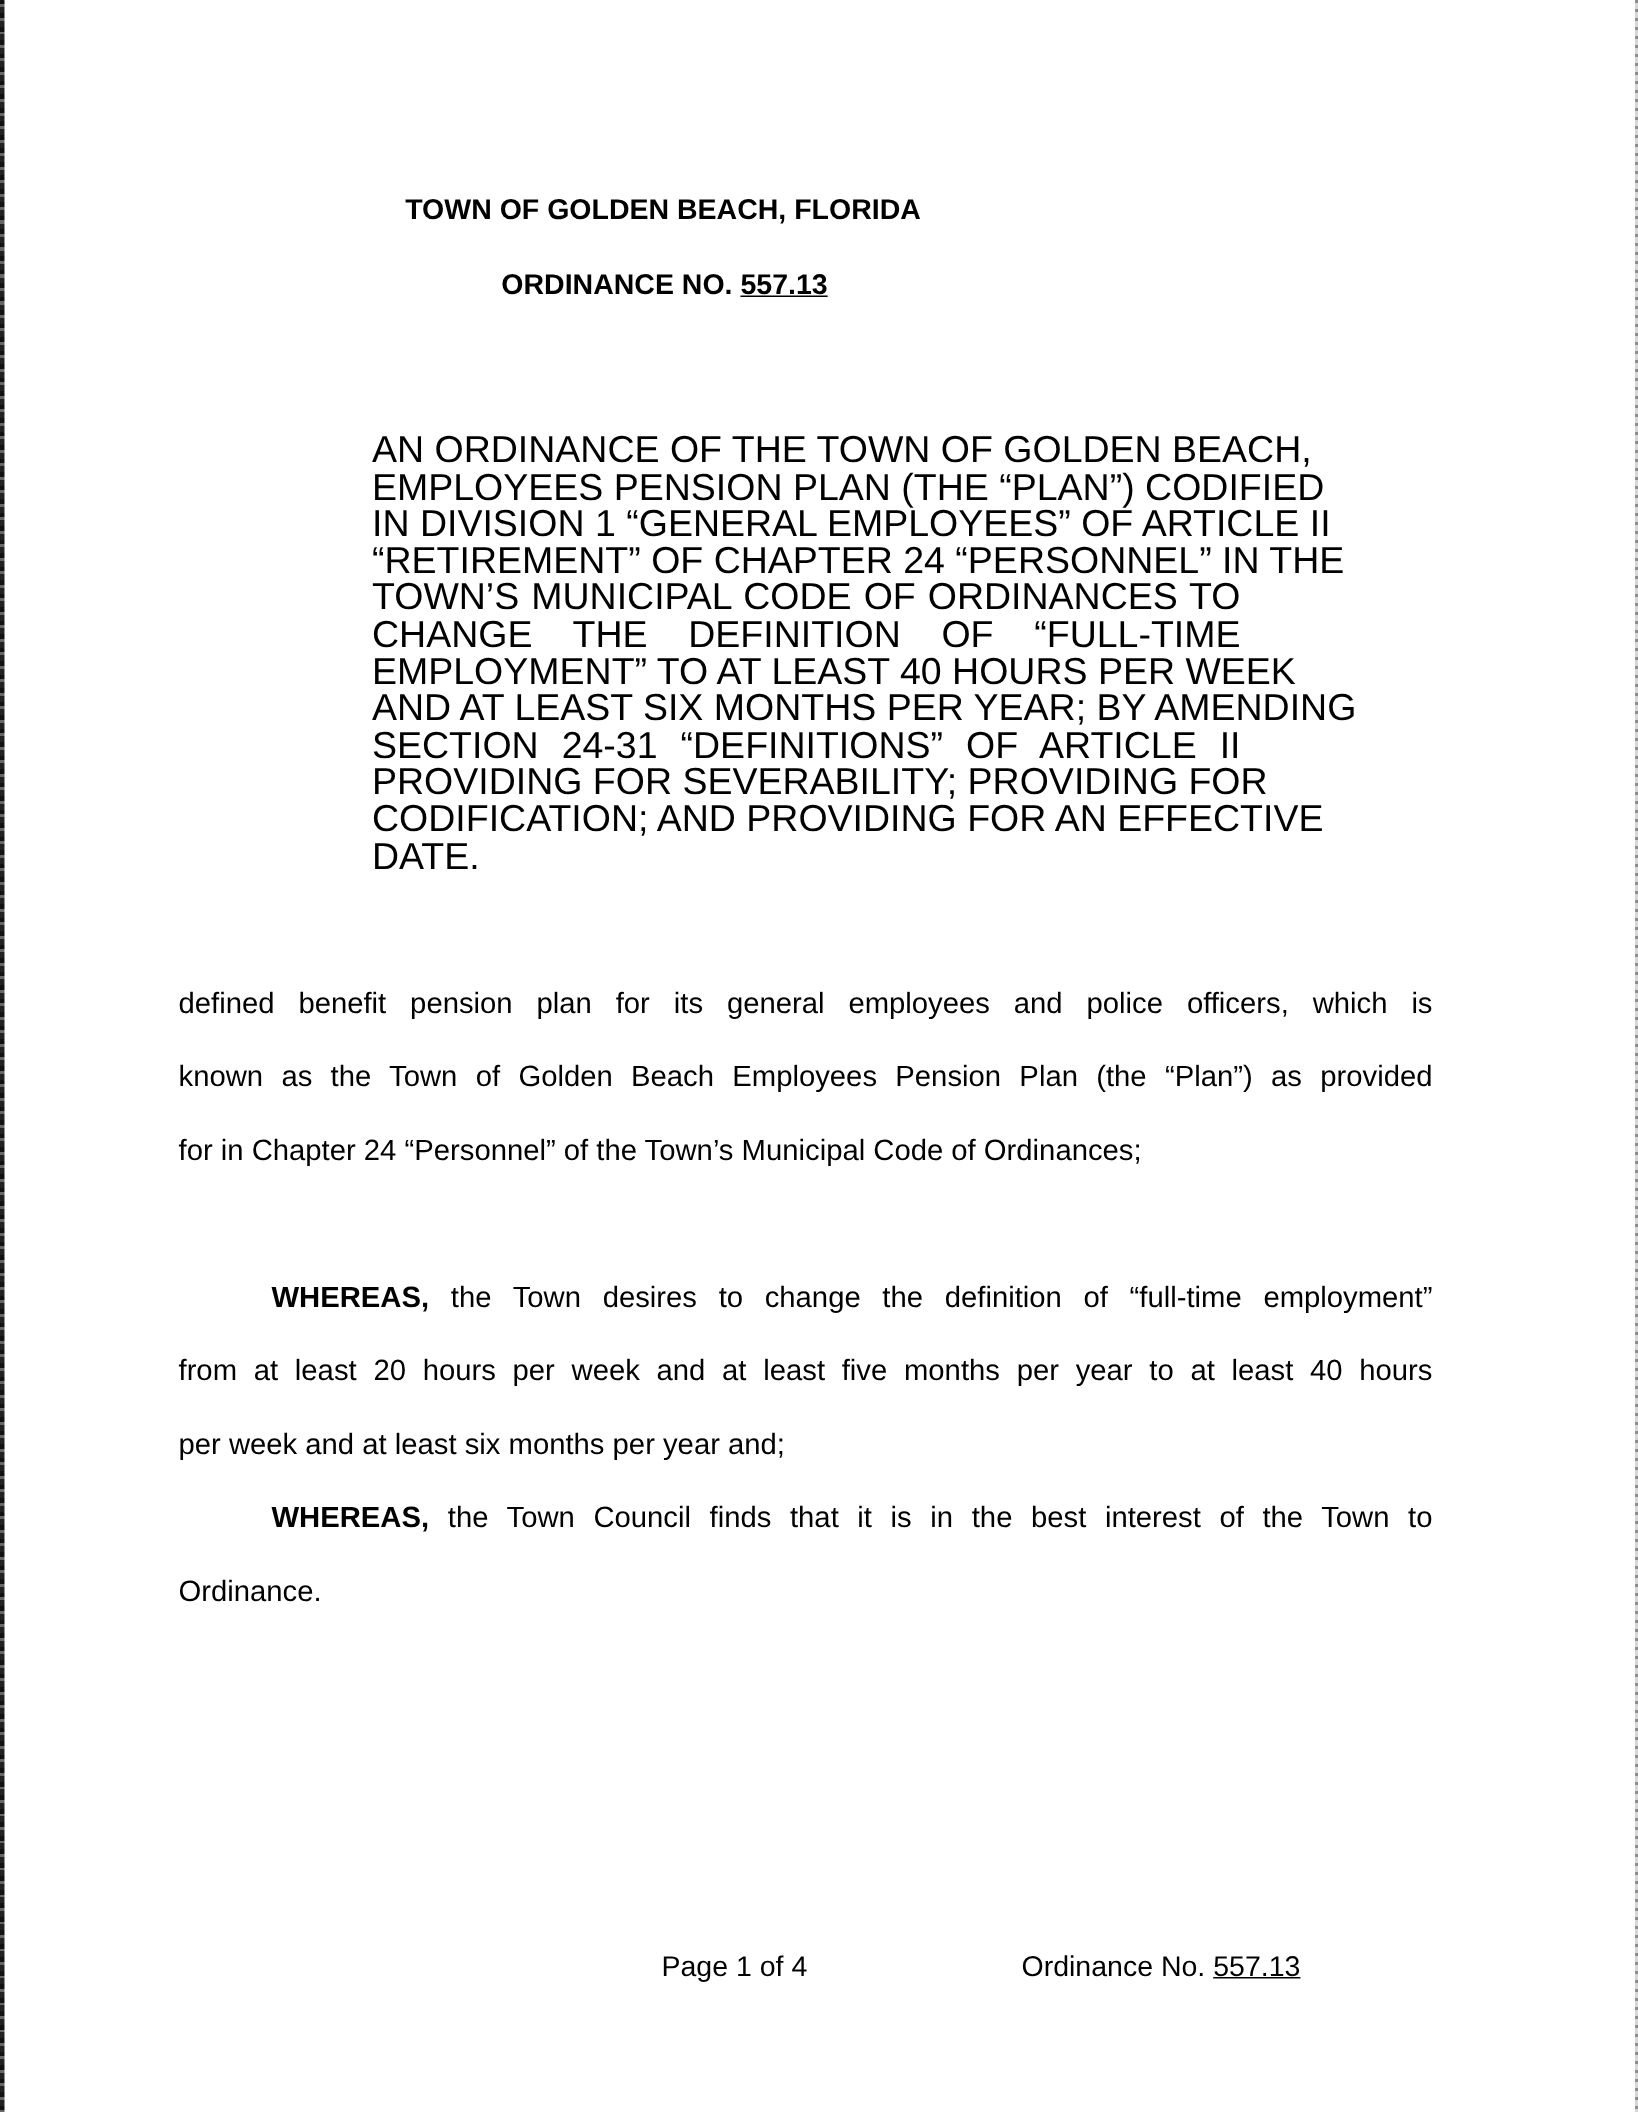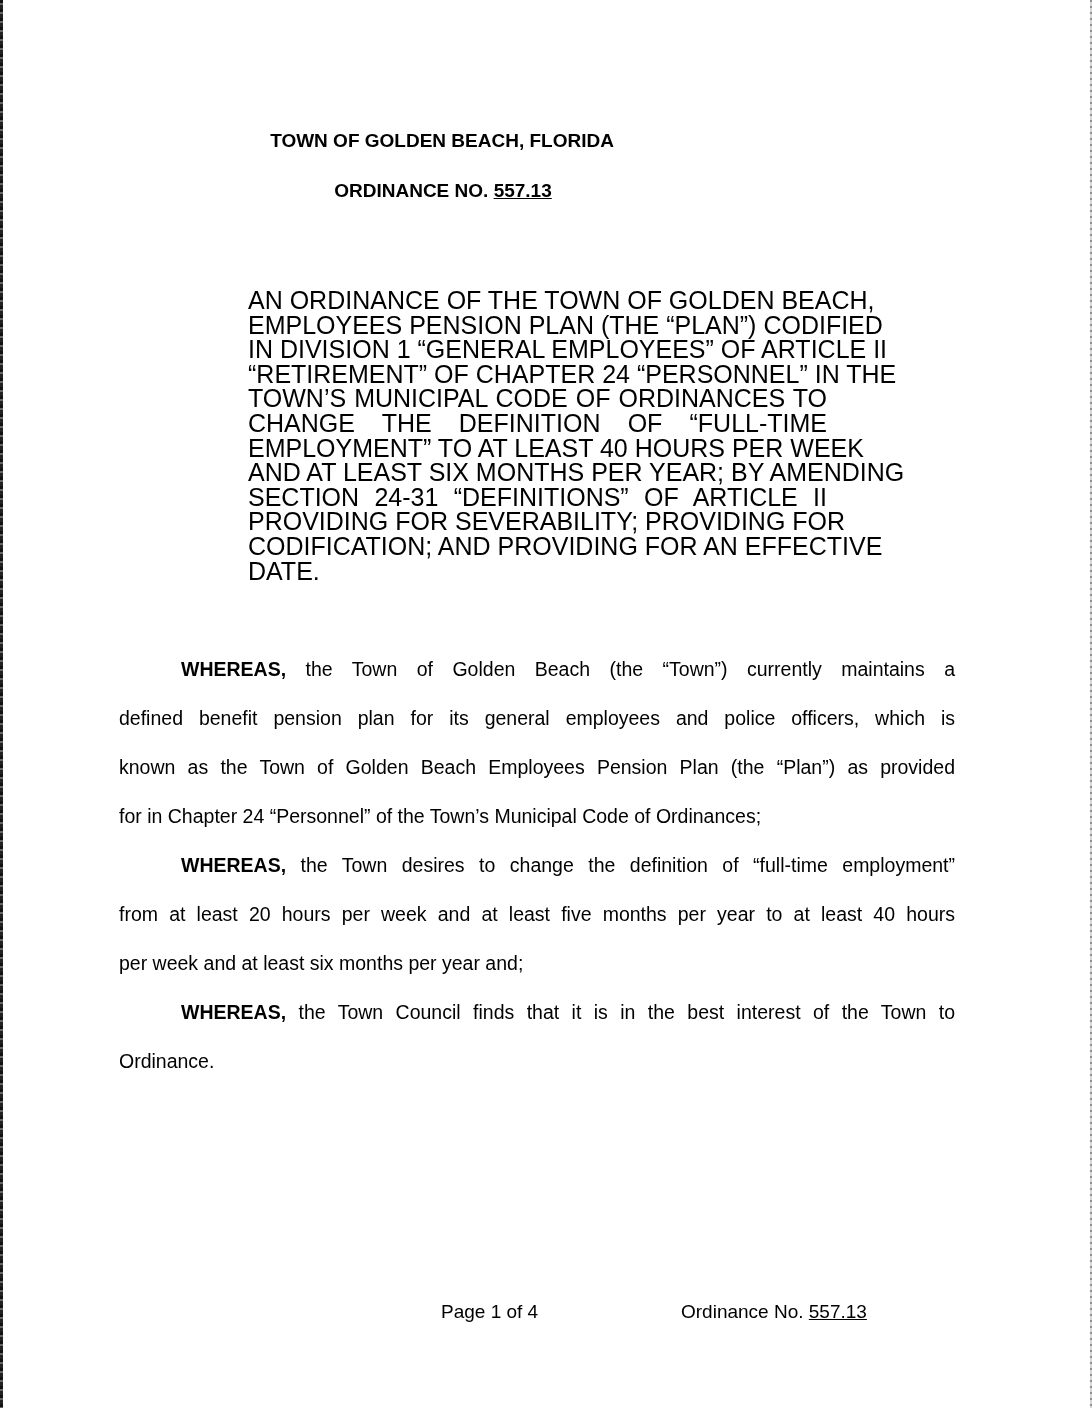--- a/index.html
+++ b/index.html
@@ -42,21 +42,20 @@
   <span class="ln">CHANGE THE DEFINITION OF “FULL-TIME</span>
   <span class="ln">EMPLOYMENT” TO AT LEAST 40 HOURS PER WEEK</span>
   <span class="ln">AND AT LEAST SIX MONTHS PER YEAR; BY AMENDING</span>
   <span class="ln">SECTION 24-31 “DEFINITIONS” OF ARTICLE II</span>
   <span class="ln">PROVIDING FOR SEVERABILITY; PROVIDING FOR</span>
   <span class="ln">CODIFICATION; AND PROVIDING FOR AN EFFECTIVE</span>
   <span class="ln last">DATE.</span>
 </div>
 
 <div class="body p1">
-  <span class="ln indent"><b>WHEREAS,</b><span> the Town of Golden Beach (the “Town”) currently  maintains a</span></span>
   <span class="ln">defined benefit pension plan for its general employees and police officers, which is</span>
   <span class="ln">known as the Town of Golden Beach Employees Pension Plan (the “Plan”) as provided</span>
   <span class="ln last">for in Chapter 24 “Personnel” of the Town’s Municipal Code of Ordinances;</span>
 </div>
 
 <div class="body p2">
   <span class="ln indent"><b>WHEREAS,</b><span> the Town desires to change the definition of “full-time employment”</span></span>
   <span class="ln">from at least 20 hours per week and at least five months per year to at least 40 hours</span>
   <span class="ln last">per week and at least six months per year and;</span>
 </div>

